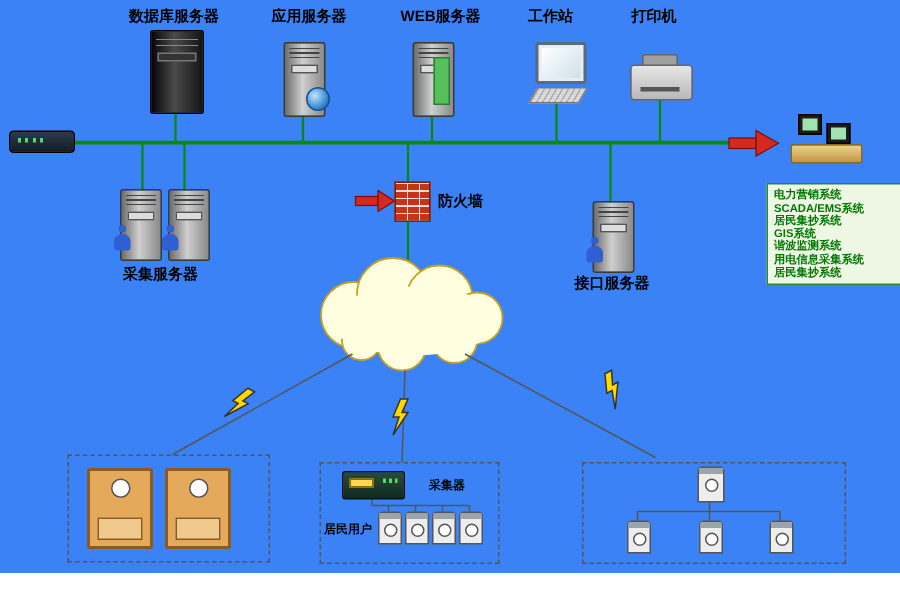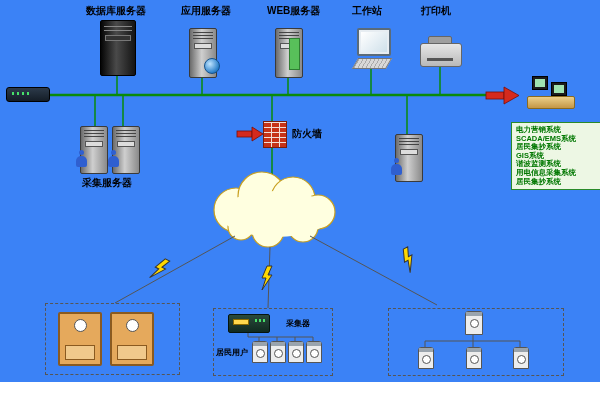--- a/index.html
+++ b/index.html
@@ -191,20 +191,21 @@
   <div class="person" style="left:76px;top:150px"></div>
   <div class="tower" style="left:112px;top:126px;width:26px;height:46px"></div>
   <div class="person" style="left:108px;top:150px"></div>
   <div class="lbl lbl-c" style="left:67px;top:176px;width:80px">采集服务器</div>
 
   <div class="bricks" style="left:263px;top:121px;width:22px;height:25px"></div>
   <div class="lbl" style="left:292px;top:127px">防火墙</div>
 
   <div class="tower" style="left:395px;top:134px;width:26px;height:46px"></div>
   <div class="person" style="left:391px;top:158px"></div>
+  <div class="lbl lbl-c" style="left:368px;top:182px;width:80px">接口服务器</div>
 
 
   <div class="dashed-box" style="left:45px;top:303px;width:133px;height:70px"></div>
   <div class="cabinet" style="left:58px;top:312px;width:40px;height:50px"></div>
   <div class="cabinet" style="left:110px;top:312px;width:40px;height:50px"></div>
 
   <div class="dashed-box" style="left:213px;top:308px;width:118px;height:66px"></div>
   <div class="collector" style="left:228px;top:314px;width:40px;height:17px"></div>
   <div class="small-lbl" style="left:286px;top:318px">采集器</div>
   <div class="small-lbl" style="left:216px;top:347px">居民用户</div>

